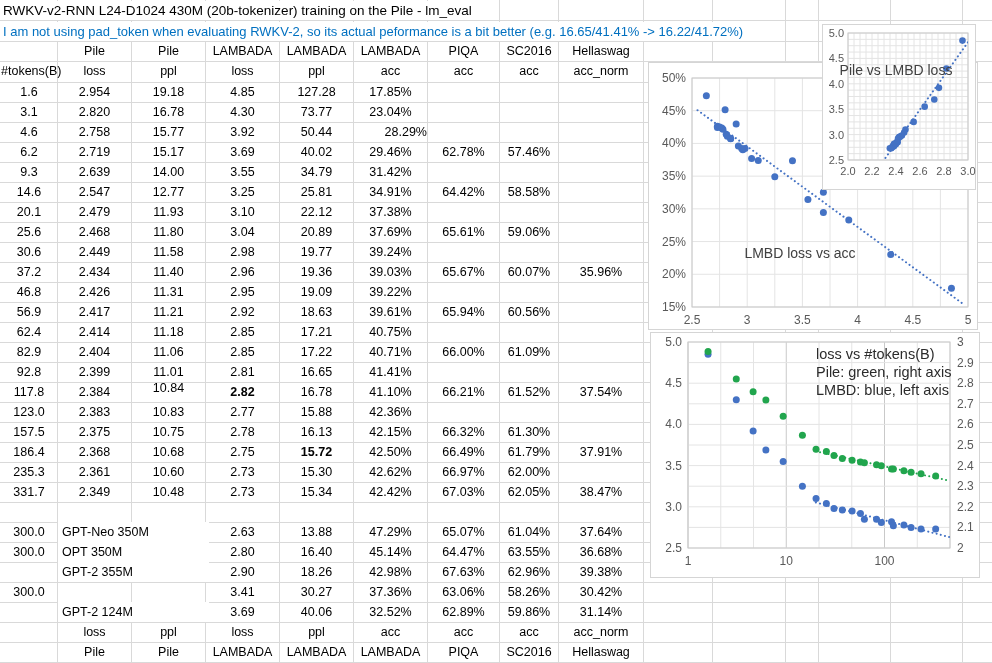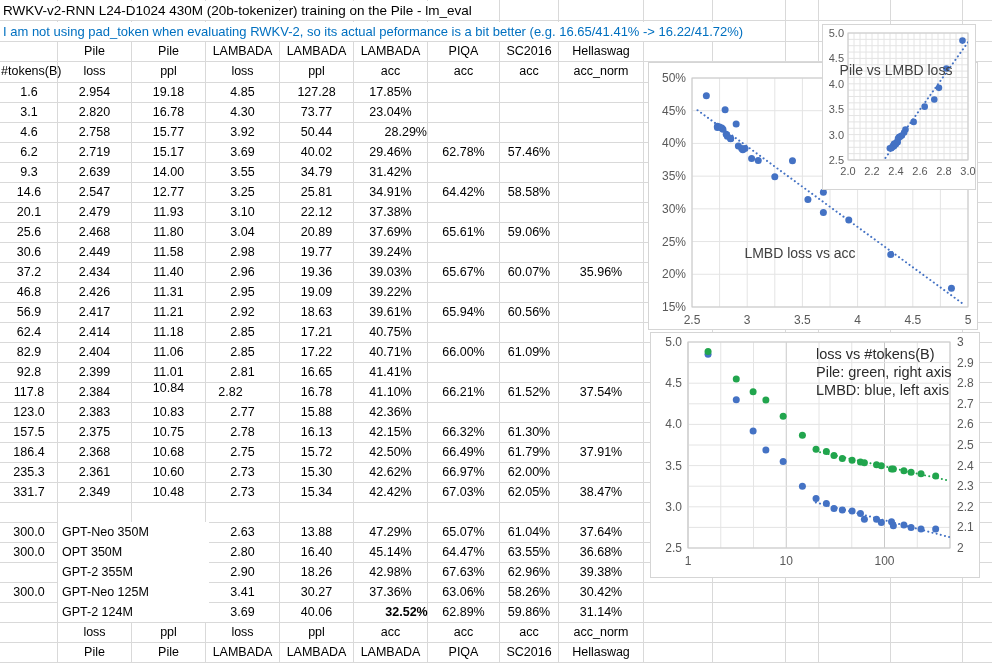--- a/index.html
+++ b/index.html
@@ -186,21 +186,21 @@
     <div class="cell" style="left: 500px; top: 342px; width: 58px;">61.09%</div>
     <div class="cell" style="left: 1px; top: 362px; width: 56px;">92.8</div>
     <div class="cell" style="left: 58px; top: 362px; width: 73px;">2.399</div>
     <div class="cell" style="left: 132px; top: 362px; width: 73px;">11.01</div>
     <div class="cell" style="left: 206px; top: 362px; width: 73px;">2.81</div>
     <div class="cell" style="left: 280px; top: 362px; width: 73px;">16.65</div>
     <div class="cell" style="left: 354px; top: 362px; width: 73px;">41.41%</div>
     <div class="cell" style="left: 1px; top: 382px; width: 56px;">117.8</div>
     <div class="cell" style="left: 58px; top: 382px; width: 73px;">2.384</div>
     <div class="cell" style="left: 132px; top: 378px; width: 73px;">10.84</div>
-    <div class="cell" style="left: 194px; top: 382px; width: 73px;">2.82</div>
+    <div class="cell" style="left: 206px; top: 382px; width: 73px; font-weight: bold;">2.82</div>
     <div class="cell" style="left: 280px; top: 382px; width: 73px;">16.78</div>
     <div class="cell" style="left: 354px; top: 382px; width: 73px;">41.10%</div>
     <div class="cell" style="left: 428px; top: 382px; width: 71px;">66.21%</div>
     <div class="cell" style="left: 500px; top: 382px; width: 58px;">61.52%</div>
     <div class="cell" style="left: 559px; top: 382px; width: 84px;">37.54%</div>
     <div class="cell" style="left: 1px; top: 402px; width: 56px;">123.0</div>
     <div class="cell" style="left: 58px; top: 402px; width: 73px;">2.383</div>
     <div class="cell" style="left: 132px; top: 402px; width: 73px;">10.83</div>
     <div class="cell" style="left: 206px; top: 402px; width: 73px;">2.77</div>
     <div class="cell" style="left: 280px; top: 402px; width: 73px;">15.88</div>
@@ -210,21 +210,21 @@
     <div class="cell" style="left: 132px; top: 422px; width: 73px;">10.75</div>
     <div class="cell" style="left: 206px; top: 422px; width: 73px;">2.78</div>
     <div class="cell" style="left: 280px; top: 422px; width: 73px;">16.13</div>
     <div class="cell" style="left: 354px; top: 422px; width: 73px;">42.15%</div>
     <div class="cell" style="left: 428px; top: 422px; width: 71px;">66.32%</div>
     <div class="cell" style="left: 500px; top: 422px; width: 58px;">61.30%</div>
     <div class="cell" style="left: 1px; top: 442px; width: 56px;">186.4</div>
     <div class="cell" style="left: 58px; top: 442px; width: 73px;">2.368</div>
     <div class="cell" style="left: 132px; top: 442px; width: 73px; text-align: center;">10.68</div>
     <div class="cell" style="left: 206px; top: 442px; width: 73px;">2.75</div>
-    <div class="cell" style="left: 280px; top: 442px; width: 73px;">15.72</div>
+    <div class="cell" style="left: 280px; top: 442px; width: 73px; font-weight: bold;">15.72</div>
     <div class="cell" style="left: 354px; top: 442px; width: 73px;">42.50%</div>
     <div class="cell" style="left: 428px; top: 442px; width: 71px;">66.49%</div>
     <div class="cell" style="left: 500px; top: 442px; width: 58px;">61.79%</div>
     <div class="cell" style="left: 559px; top: 442px; width: 84px;">37.91%</div>
     <div class="cell" style="left: 1px; top: 462px; width: 56px;">235.3</div>
     <div class="cell" style="left: 58px; top: 462px; width: 73px;">2.361</div>
     <div class="cell" style="left: 132px; top: 462px; width: 73px;">10.60</div>
     <div class="cell" style="left: 206px; top: 462px; width: 73px;">2.73</div>
     <div class="cell" style="left: 280px; top: 462px; width: 73px;">15.30</div>
     <div class="cell" style="left: 354px; top: 462px; width: 73px;">42.62%</div>
@@ -256,31 +256,30 @@
     <div class="cell" style="left: 500px; top: 542px; width: 58px;">63.55%</div>
     <div class="cell" style="left: 559px; top: 542px; width: 84px;">36.68%</div>
     <div class="cell name" style="left: 58px; top: 562px; width: 147px;">GPT-2 355M</div>
     <div class="cell" style="left: 206px; top: 562px; width: 73px;">2.90</div>
     <div class="cell" style="left: 280px; top: 562px; width: 73px;">18.26</div>
     <div class="cell" style="left: 354px; top: 562px; width: 73px;">42.98%</div>
     <div class="cell" style="left: 428px; top: 562px; width: 71px;">67.63%</div>
     <div class="cell" style="left: 500px; top: 562px; width: 58px;">62.96%</div>
     <div class="cell" style="left: 559px; top: 562px; width: 84px;">39.38%</div>
     <div class="cell" style="left: 1px; top: 582px; width: 56px;">300.0</div>
-    <div class="cell name" style="left: 58px; top: 582px; width: 147px;">GPT-Neo 125M</div>
     <div class="cell" style="left: 206px; top: 582px; width: 73px;">3.41</div>
     <div class="cell" style="left: 280px; top: 582px; width: 73px;">30.27</div>
     <div class="cell" style="left: 354px; top: 582px; width: 73px;">37.36%</div>
     <div class="cell" style="left: 428px; top: 582px; width: 71px;">63.06%</div>
     <div class="cell" style="left: 500px; top: 582px; width: 58px;">58.26%</div>
     <div class="cell" style="left: 559px; top: 582px; width: 84px;">30.42%</div>
     <div class="cell name" style="left: 58px; top: 602px; width: 147px;">GPT-2 124M</div>
     <div class="cell" style="left: 206px; top: 602px; width: 73px;">3.69</div>
     <div class="cell" style="left: 280px; top: 602px; width: 73px;">40.06</div>
-    <div class="cell" style="left: 370px; top: 602px; width: 73px; font-weight: bold;">32.52%</div>
+    <div class="cell" style="left: 354px; top: 602px; width: 73px;">32.52%</div>
     <div class="cell" style="left: 428px; top: 602px; width: 71px;">62.89%</div>
     <div class="cell" style="left: 500px; top: 602px; width: 58px;">59.86%</div>
     <div class="cell" style="left: 559px; top: 602px; width: 84px;">31.14%</div>
     <div class="cell" style="left: 58px; top: 622px; width: 73px;">loss</div>
     <div class="cell" style="left: 132px; top: 622px; width: 73px;">ppl</div>
     <div class="cell" style="left: 206px; top: 622px; width: 73px;">loss</div>
     <div class="cell" style="left: 280px; top: 622px; width: 73px;">ppl</div>
     <div class="cell" style="left: 354px; top: 622px; width: 73px;">acc</div>
     <div class="cell" style="left: 428px; top: 622px; width: 71px;">acc</div>
     <div class="cell" style="left: 500px; top: 622px; width: 58px;">acc</div>

